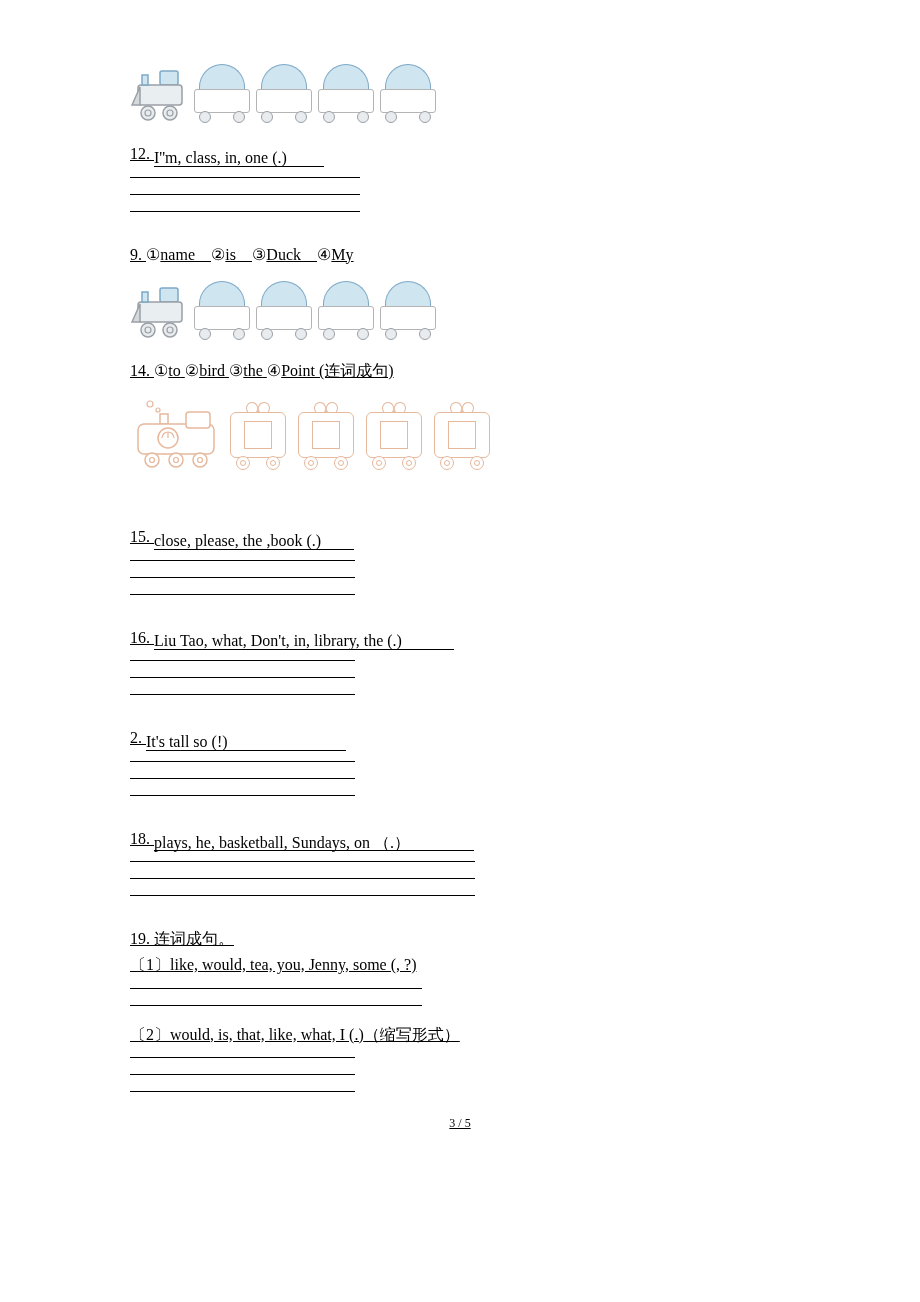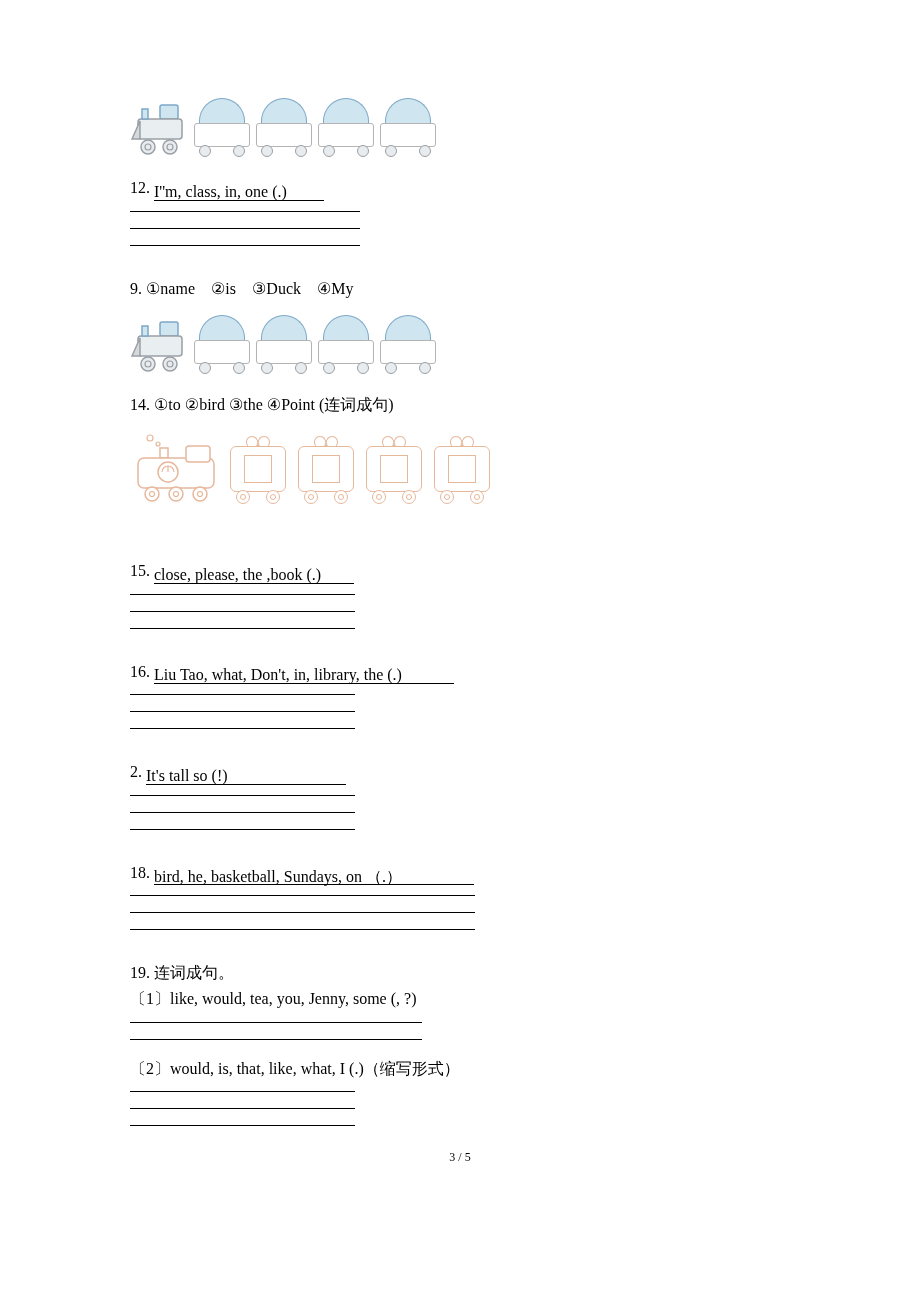--- a/index.html
+++ b/index.html
@@ -5,22 +5,23 @@
   body {
     margin: 0;
     padding: 0;
     background: #fff;
     font-family: "Times New Roman", "SimSun", serif;
     font-size: 16px;
     color: #000;
     width: 920px;
   }
   .page {
-    padding: 90px 130px 40px 130px;
+    padding: 56px 130px 40px 130px;
     box-sizing: border-box;
+    text-decoration: underline;
   }
   .q-line {
     margin: 0;
     line-height: 1.6;
   }
   .q-block { margin-bottom: 14px; }
   .underline {
     display: inline-block;
     border-bottom: 1.5px solid #000;
     height: 1.3em;
@@ -383,21 +384,21 @@
       <span class="uline"></span>
       <span class="uline"></span>
       <span class="uline"></span>
     </div>
   </div>
   <div class="extraspace"></div>
 
   <div class="q-block">
     <p class="q-line">
       <span>18.</span>
-      <span class="underline" style="width:320px;"><span>bird,  he,  basketball,  Sundays, on  （.）</span></span>
+      <span class="underline" style="width:320px;"><span>plays,  he,  basketball,  Sundays, on  （.）</span></span>
     </p>
     <div class="answer-lines" style="width:345px;">
       <span class="uline"></span>
       <span class="uline"></span>
       <span class="uline"></span>
     </div>
   </div>
   <div class="extraspace"></div>
 
   <div class="q-block">

